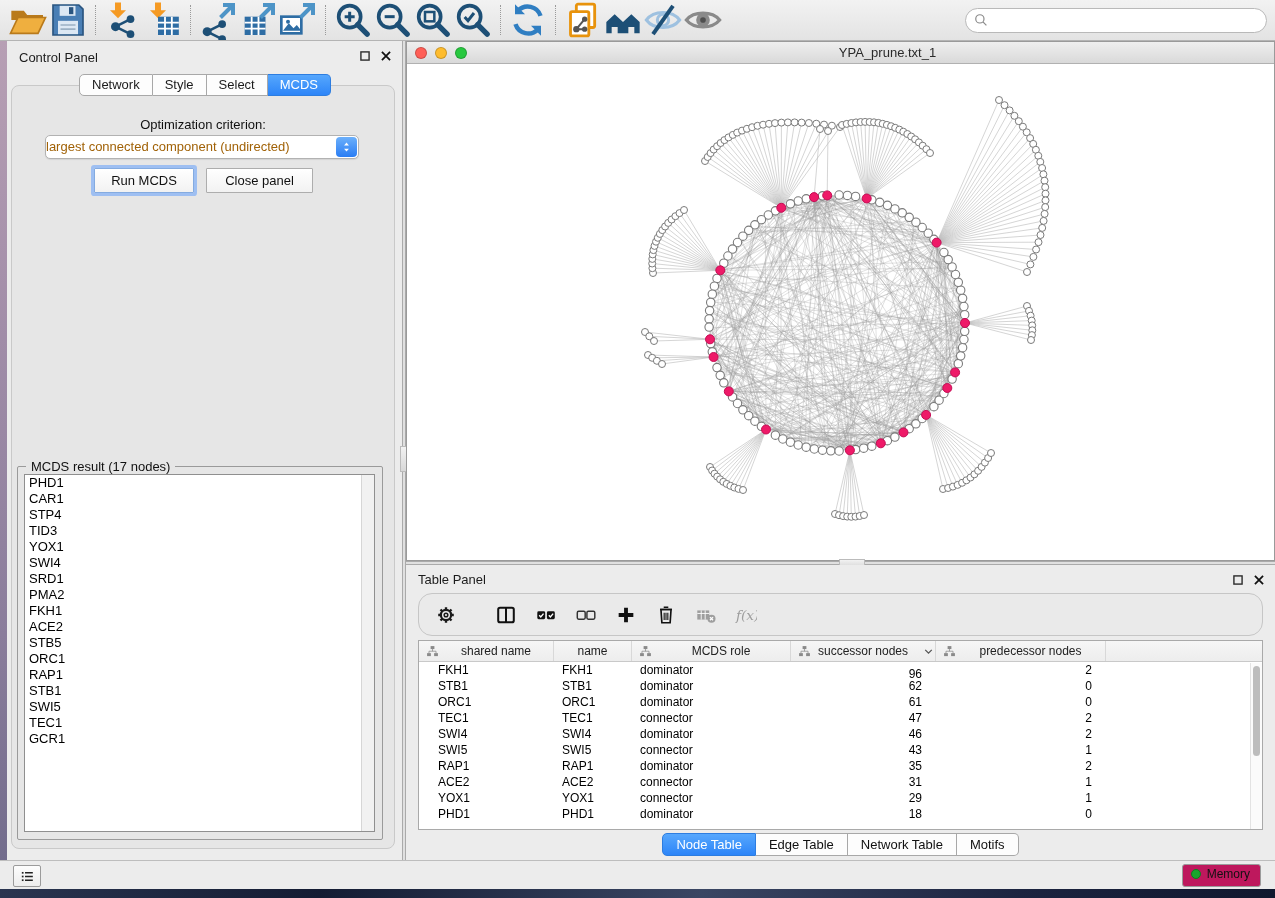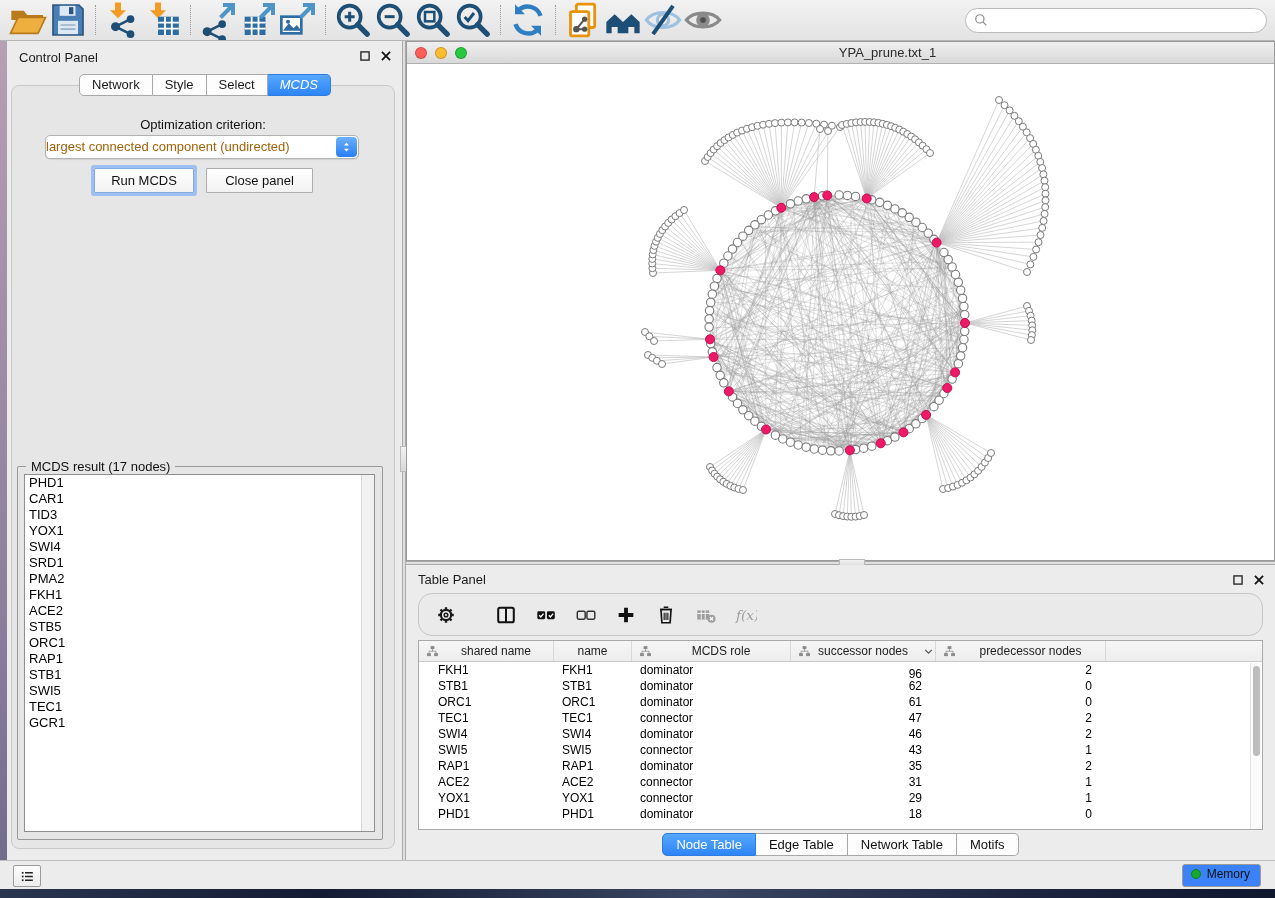--- a/index.html
+++ b/index.html
@@ -31,21 +31,21 @@
   .control-panel { position:absolute; left:7px; top:41px; width:395px; height:819px; background:#ececec; }
   .cp-title { position:absolute; left:12px; top:9px; font-size:13px; color:#1c1c1c; }
   .win-btns { position:absolute; right:9px; top:8px; display:flex; gap:7px; }
   .win-btn { width:14px; height:14px; border:none; background:transparent; padding:0; cursor:pointer; }
   .cp-inner { position:absolute; left:4px; right:7px; top:44px; bottom:11px;
     background:#e6e6e6; border:1px solid #c9c9c9; border-radius:8px; }
   .cp-tabs { position:absolute; left:72px; top:33px; height:22px; display:flex; z-index:3; }
   .cp-tab { border:1px solid #a8a8a8; border-left:none; background:#fdfdfd; font-size:13px;
     color:#1b1b1b; padding:0 12px; height:22px; line-height:20px; cursor:pointer; }
   .cp-tab:first-child { border-left:1px solid #a8a8a8; border-radius:5px 0 0 5px; }
-  .cp-tab:last-child { border-radius:0 5px 5px 0;font-style:italic; }
+  .cp-tab:last-child { border-radius:0 5px 5px 0; }
   .cp-tab.active { background:linear-gradient(180deg,#56a7fd,#2d85f8); border-color:#2d7de0; color:#fff; }
   .opt-label { position:absolute; left:0; right:0; top:31px; text-align:center; font-size:13px; color:#111; }
   .popup { position:absolute; left:33px; top:49px; width:314px; height:24px; background:#fff;
     border:1px solid #b2b2b2; border-radius:5px; font-size:13px; color:#a16207; line-height:22px;
     cursor:pointer; box-shadow:0 1px 1px rgba(0,0,0,.08); }
   .popup .stepper { position:absolute; right:1px; top:1px; width:21px; height:20px; border-radius:4px;
     background:linear-gradient(180deg,#6cb0fb,#2a7df4); display:flex; align-items:center; justify-content:center; }
   .popup .stepper svg { width:13px; height:16px; }
   .mac-btn { position:absolute; height:25px; background:linear-gradient(180deg,#ffffff,#f2f2f2);
     border:1px solid #adadad; border-radius:1px; font-size:13px; color:#111; cursor:pointer;
@@ -112,21 +112,21 @@
   .tp-tab:last-child { border-radius:0 5px 5px 0; }
   .tp-tab.active { background:linear-gradient(180deg,#56a7fd,#2d85f8); border-color:#2d7de0; color:#fff; }
 
   
   .status-bar { position:absolute; left:0; top:860px; width:1275px; height:29px; background:#ececec;
     border-top:1px solid #bdbdbd; }
   .list-btn { position:absolute; left:13px; top:4px; width:28px; height:22px;
     background:linear-gradient(180deg,#fdfdfd,#ededed); border:1px solid #9b9b9b; border-radius:2px;
     display:flex; align-items:center; justify-content:center; cursor:pointer; }
   .list-btn svg { width:17px; height:17px; }
-  .memory-btn { position:absolute; right:14px; top:3px; height:23px; background:#3b82f6;
+  .memory-btn { position:absolute; right:14px; top:3px; height:23px; background:#be185d;
     border:1px solid #9b9b9b; border-radius:3px; display:flex; align-items:center; gap:6px;
     padding:0 10px 3px 8px; font-size:12px; color:#111; cursor:pointer; }
   .memory-dot { width:10px; height:10px; border-radius:50%; background:#18a62c; border:1px solid #0e7d1f; }
 </style>
 </head>
 <body>
 
 <div id="root">
 
   <div class="toolbar" id="main-toolbar">
@@ -333,20 +333,21 @@
           </span>
       </div>
       <button class="mac-btn focusring run-btn">Run MCDS</button>
       <button class="mac-btn closep-btn">Close panel</button>
       <div class="mcds-fieldset">
         <div class="mcds-legend">MCDS result (17 nodes)</div>
         <div class="mcds-list" id="mcds-list">
           <div class="mcds-scroll"></div>
         <div class="mcds-item">PHD1</div>
             <div class="mcds-item">CAR1</div>
+            <div class="mcds-item">STP4</div>
             <div class="mcds-item">TID3</div>
             <div class="mcds-item">YOX1</div>
             <div class="mcds-item">SWI4</div>
             <div class="mcds-item">SRD1</div>
             <div class="mcds-item">PMA2</div>
             <div class="mcds-item">FKH1</div>
             <div class="mcds-item">ACE2</div>
             <div class="mcds-item">STB5</div>
             <div class="mcds-item">ORC1</div>
             <div class="mcds-item">RAP1</div>

